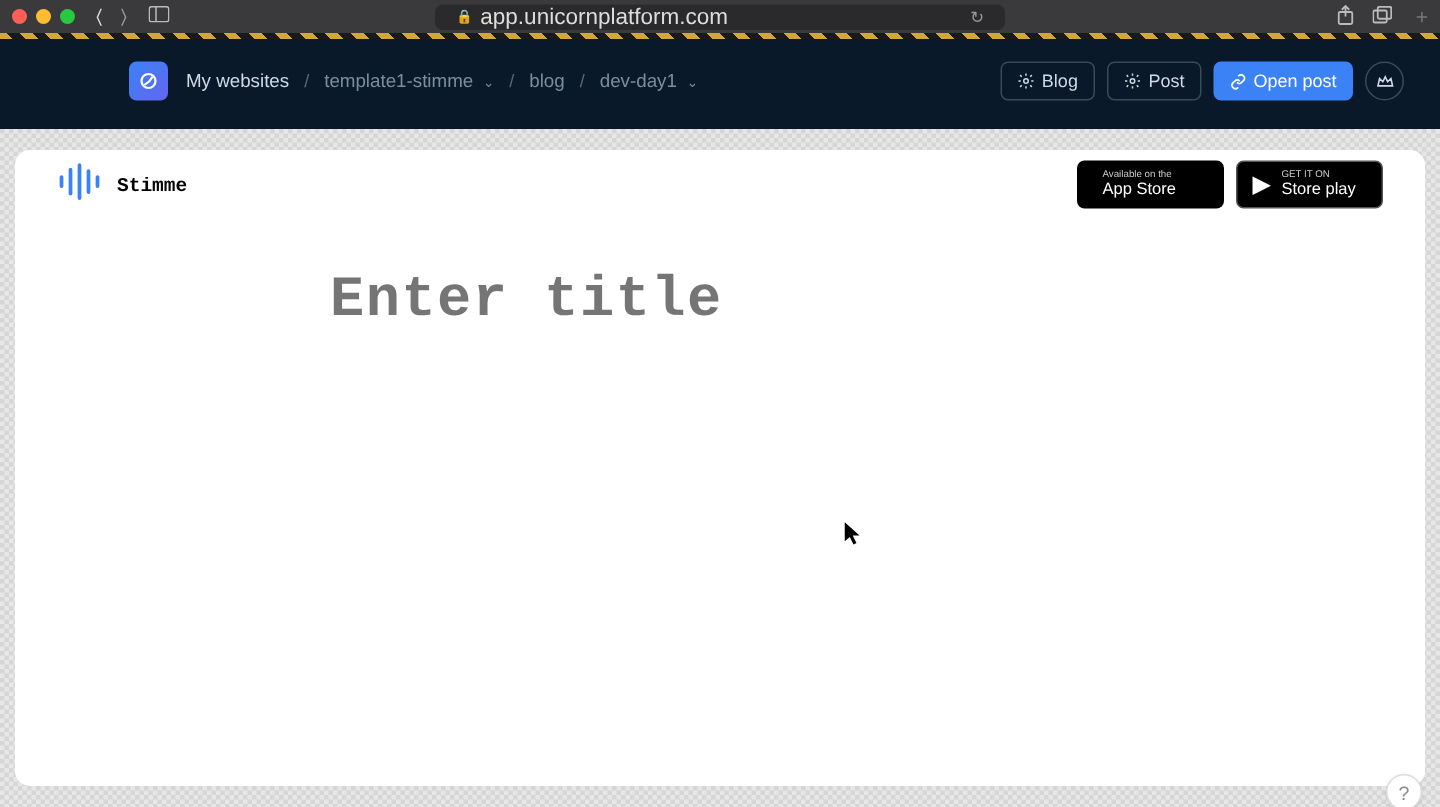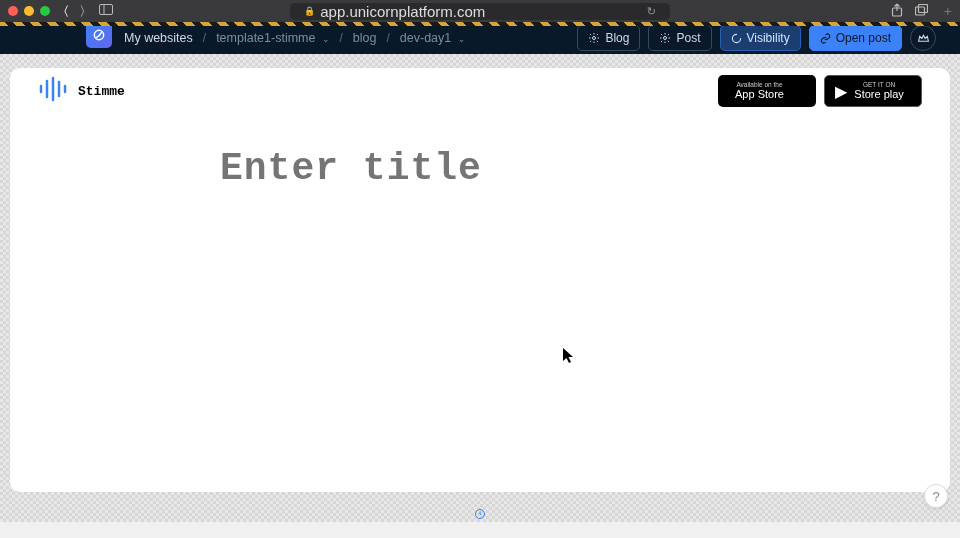--- a/index.html
+++ b/index.html
@@ -46,22 +46,23 @@
     .url-lock { color: #999; font-size: 9px; }
     .url-text { color: #ddd; font-size: 15px; }
     .url-reload { color: #999; margin-left: auto; font-size: 11px; }
     .chrome-right { margin-left: auto; display: flex; gap: 12px; align-items: center; }
     .chrome-icon { color: #bbb; font-size: 12px; }
     .chrome-plus { color: #777; font-size: 14px; margin-left: 4px; }
 
     
     .app-navbar {
       background: #0a1929;
-      height: 32px;
-      display: flex;
+      height: 64px;
+      display: flex;
+      align-items: center;
       padding: 0 24px;
     }
     .app-hazard {
       position: absolute;
       top: 22px;
       left: 0;
       right: 0;
       height: 4px;
       background: repeating-linear-gradient(45deg, #d4a637, #d4a637 6px, #1a1a1a 6px, #1a1a1a 12px);
     }
@@ -83,21 +84,21 @@
     .navbar-actions { margin-left: auto; display: flex; gap: 8px; align-items: center; }
     .btn {
       display: flex; align-items: center; gap: 5px;
       border-radius: 5px; padding: 4px 10px;
       font-size: 12px; cursor: pointer;
       border: 1px solid #3a4a5d;
       color: #d0d9e4; background: transparent;
       height: 26px;
     }
     .btn-gear svg { width: 12px; height: 12px; }
-    .btn-blue { background: #3b82f6; border-color: #3b82f6; color: #0f172a; }
+    .btn-blue { background: #3b82f6; border-color: #3b82f6; color: #ffffff; }
     .btn-ghost-blue { background: rgba(59,130,246,0.35); border-color: rgba(59,130,246,0.5); color: #cfe4ff; }
     .btn-ghost-blue svg, .btn-blue svg { width: 11px; height: 11px; }
     .crown-btn {
       width: 26px; height: 26px; border-radius: 50%;
       border: 1px solid #3a4a5d;
       display: flex; align-items: center; justify-content: center;
       color: #d0d9e4;
     }
     .crown-btn svg { width: 13px; height: 13px; }
 
@@ -127,21 +128,21 @@
     .stimme-wave { color: #3b82f6; }
     .stimme-text { font-family: "Courier New", monospace; font-weight: bold; font-size: 13px; }
     .store-badges { display: flex; gap: 8px; }
     .store-badge {
       background: #000; color: #fff; border-radius: 5px;
       padding: 4px 10px; display: flex; align-items: center; gap: 7px;
       width: 98px; height: 32px;
     }
     .store-badge.google { border: 1px solid #555; }
     .store-icon { font-size: 16px; }
-    .store-texts { display: flex; flex-direction: column; line-height: 1; align-items: center; }
+    .store-texts { display: flex; flex-direction: column; line-height: 1; }
     .store-small { font-size: 6.5px; color: #ccc; }
     .store-big { font-size: 11px; font-weight: 500; }
 
     .editor-body { margin: 40px auto 0; width: 520px; }
     .title-input {
       font-family: "Courier New", monospace;
       font-size: 38px;
       color: #c8c8c8;
       font-weight: bold;
       letter-spacing: 1px;
@@ -261,26 +262,20 @@
           <path d="M12 2v3M12 19v3M4.2 4.2l2.1 2.1M17.7 17.7l2.1 2.1M2 12h3M19 12h3M4.2 19.8l2.1-2.1M17.7 6.3l2.1-2.1"></path>
         </svg>
       <span>Blog</span>
     </button>
     <button class="btn btn-gear">
       <svg class="gear" viewBox="0 0 24 24" fill="none" stroke="currentColor" stroke-width="2">
           <circle cx="12" cy="12" r="3"></circle>
           <path d="M12 2v3M12 19v3M4.2 4.2l2.1 2.1M17.7 17.7l2.1 2.1M2 12h3M19 12h3M4.2 19.8l2.1-2.1M17.7 6.3l2.1-2.1"></path>
         </svg>
       <span>Post</span>
-    </button>
-    <button class="btn btn-ghost-blue">
-      <svg viewBox="0 0 24 24" fill="none" stroke="currentColor" stroke-width="2.5">
-          <path d="M12 3 a9 9 0 1 0 9 9" stroke-linecap="round"></path>
-        </svg>
-      <span>Visibility</span>
     </button>
     <button class="btn btn-blue">
       <svg viewBox="0 0 24 24" fill="none" stroke="currentColor" stroke-width="2.5">
           <path d="M10 13a5 5 0 0 0 7 0l3-3a5 5 0 0 0-7-7l-1 1M14 11a5 5 0 0 0-7 0l-3 3a5 5 0 0 0 7 7l1-1"></path>
         </svg>
       <span>Open post</span>
     </button>
     <div class="crown-btn">
       <svg viewBox="0 0 24 24" fill="none" stroke="currentColor" stroke-width="2">
           <path d="M3 17h18l-2-9-4 4-3-6-3 6-4-4z"></path>

